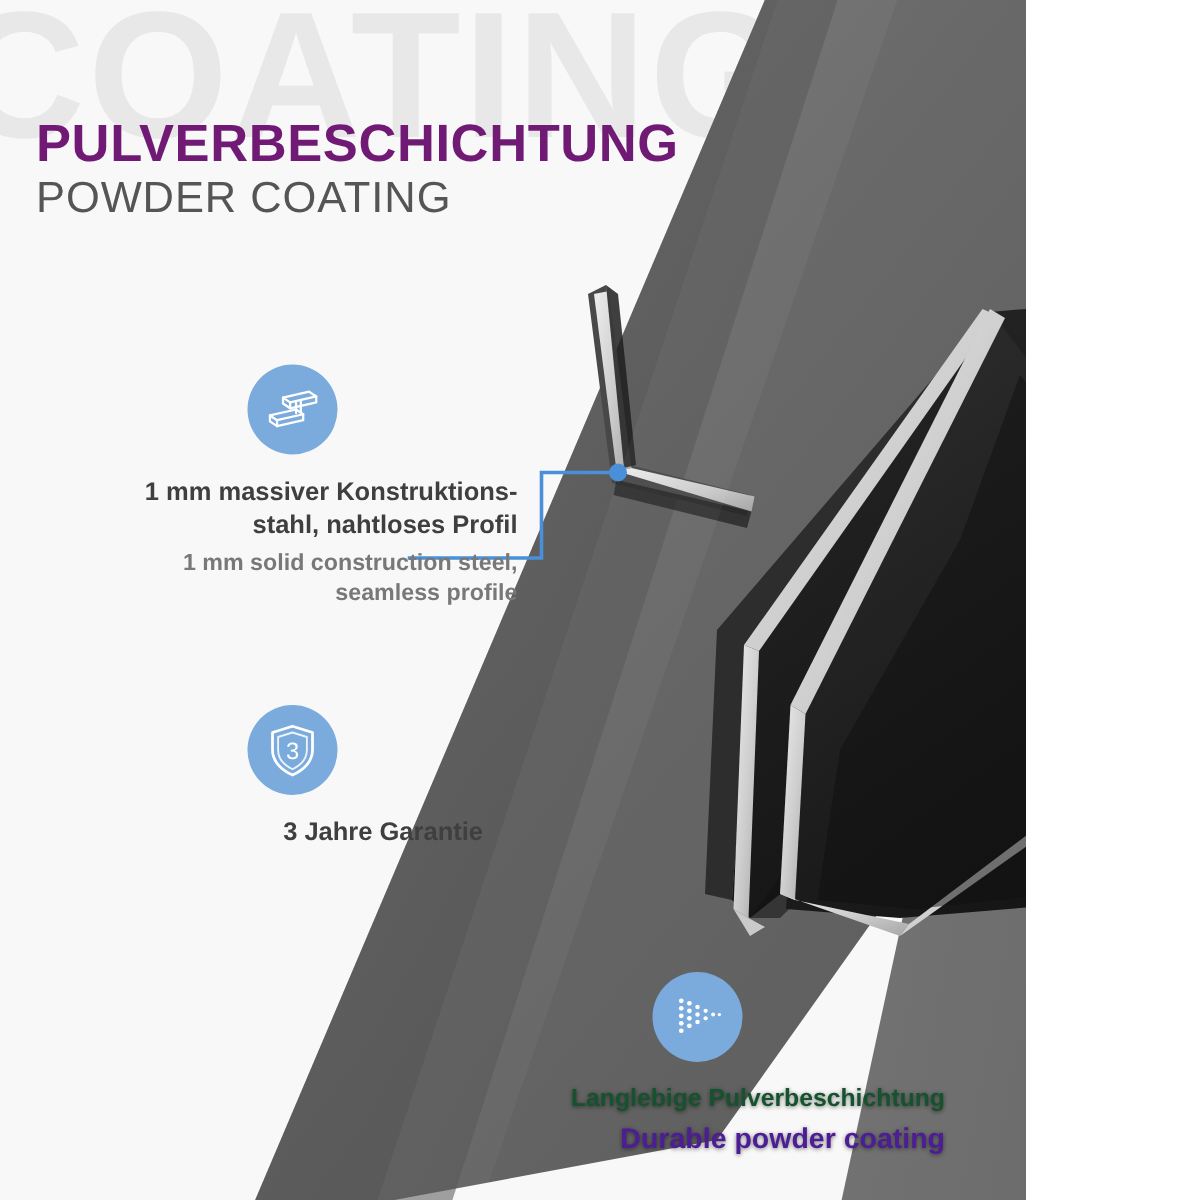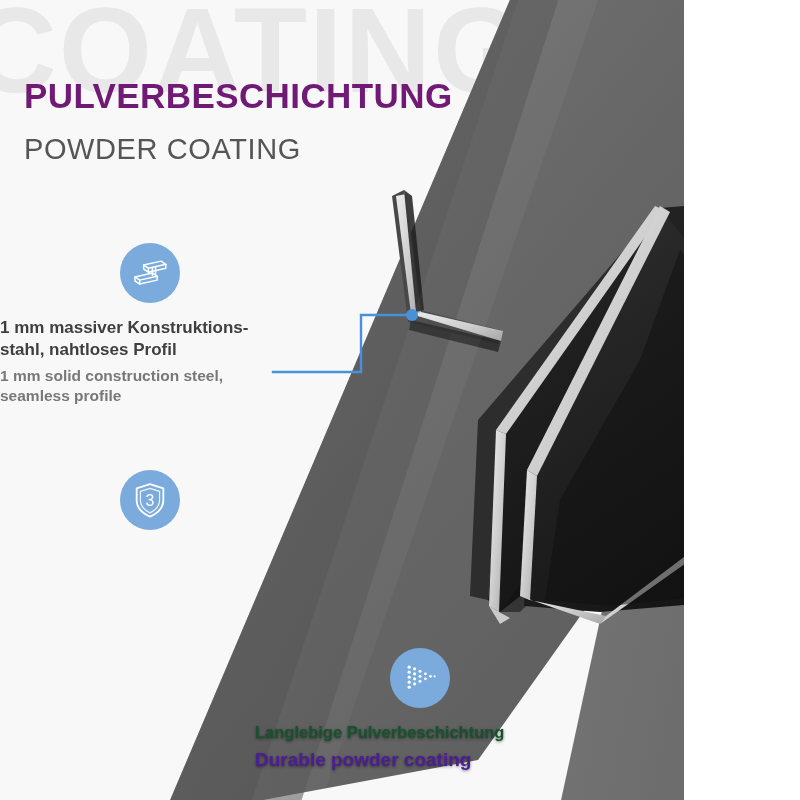--- a/index.html
+++ b/index.html
@@ -23,25 +23,25 @@
   }
 
   
   .header{position:absolute;left:24px;top:78px;}
   .title{
     font-size:35px;font-weight:bold;letter-spacing:0.4px;
     color:#701a75;line-height:1;margin:0;white-space:nowrap;
   }
   .subtitle{
     font-size:29px;font-weight:normal;letter-spacing:0.6px;
-    color:#555555;line-height:1;margin:22px 0 0 0;white-space:nowrap;
-  }
-
-  
-  .feature{position:absolute;text-align:left;}
+    color:#555555;line-height:1;margin:5px 0 0 0;white-space:nowrap;
+  }
+
+  
+  .feature{position:absolute;text-align:right;margin-left:45px;}
   .badge{
     width:60px;height:60px;border-radius:50%;
     background:#7aabdc;margin:0 auto;
     display:flex;align-items:center;justify-content:center;
   }
   .badge svg{display:block;}
   .f-de{
     font-size:17px;font-weight:bold;color:#3f3f3f;
     line-height:1.28;margin-top:14px;white-space:pre-line;
   }
@@ -181,20 +181,21 @@
   </div>
 
   <div class="feature" id="feature-1">
     <div class="badge">
       <svg width="40" height="40" viewBox="0 0 48 48">
         <path d="M24 5 L40 10 L40 24 C40 33 33 40 24 44 C15 40 8 33 8 24 L8 10 Z" fill="none" stroke="#ffffff" stroke-width="2.2" stroke-linejoin="round"></path>
         <path d="M24 10 L35.5 13.6 L35.5 24 C35.5 30.8 30.6 36.2 24 39.4 C17.4 36.2 12.5 30.8 12.5 24 L12.5 13.6 Z" fill="none" stroke="#ffffff" stroke-width="1.5" stroke-linejoin="round" opacity="0.85"></path>
         <text x="24" y="31.5" text-anchor="middle" font-family="'Liberation Sans', sans-serif" font-size="19" font-weight="normal" fill="#ffffff">3</text>
       </svg>
     </div>
+    <div class="f-de">3 Jahre Garantie</div>
   </div>
 
   <div class="feature" id="feature-2">
     <div class="badge">
       <svg width="40" height="40" viewBox="0 0 48 48">
         <g fill="#ffffff">
 
           <circle cx="11" cy="11" r="1.9"></circle>
             <circle cx="11" cy="17" r="1.9"></circle>
           <circle cx="11" cy="23" r="1.9"></circle>

